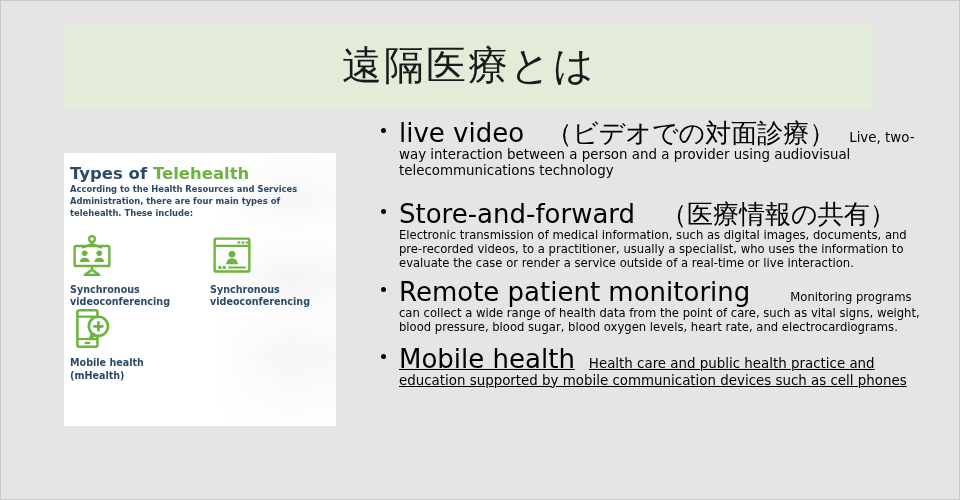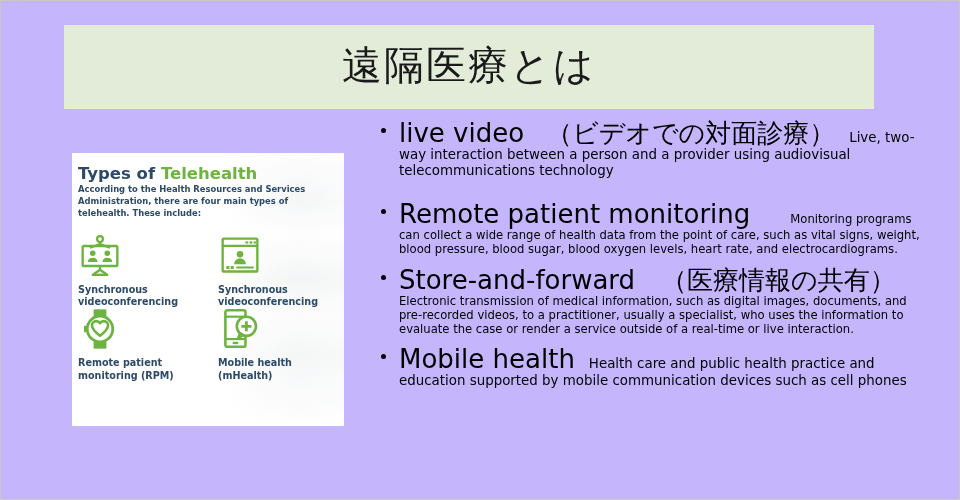--- a/index.html
+++ b/index.html
@@ -9,21 +9,21 @@
     height: 500px;
     background: #ffffff;
     font-family: "Liberation Sans", sans-serif;
     overflow: hidden;
   }
 
   .slide {
     position: relative;
     width: 960px;
     height: 500px;
-    background: #c4b5fd;
+    background: #e5e5e5;
     border: 1px solid #c8c8c8;
     overflow: hidden;
   }
 
   
   .title-banner {
     position: absolute;
     left: 63px;
     top: 24px;
     width: 810px;
@@ -39,21 +39,21 @@
     font-weight: 400;
     color: #1a1a1a;
     letter-spacing: 2px;
     line-height: 1;
     padding-bottom: 4px;
   }
 
   
   .infographic {
     position: absolute;
-    left: 71px;
+    left: 63px;
     top: 152px;
     width: 272px;
     height: 273px;
     background: #ffffff;
     overflow: hidden;
   }
   .info-photo-bg {
     position: absolute;
     right: 0;
     top: 0;
@@ -131,21 +131,21 @@
     position: absolute;
     left: 376px;
     top: 118px;
     width: 556px;
   }
   .bullet {
     position: relative;
     padding-left: 22px;
     margin-bottom: 14px;
   }
-  .bullet:last-child { margin-bottom: 0; }
+  .bullet:last-child { margin-bottom: 0; text-decoration: underline; }
   .bullet-dot {
     position: absolute;
     left: 4px;
     top: 9px;
     width: 5px;
     height: 5px;
     background: #000000;
     border-radius: 50%;
   }
   .bullet-body {
@@ -238,31 +238,20 @@
             <circle cx="24" cy="21" r="3.6" fill="#6cb33f"></circle>
             <path d="M17.5 32a6.5 6.5 0 0 1 13 0z" fill="#6cb33f"></path>
             <rect x="9" y="34" width="3.4" height="3.2" fill="#6cb33f"></rect>
             <rect x="13.8" y="34" width="3.4" height="3.2" fill="#6cb33f"></rect>
             <path d="M20 35.6 L39 35.6" stroke="#6cb33f" stroke-width="2.2"></path>
           </svg>
           <div class="icon-label">Synchronous
 videoconferencing</div>
         </div>
 
-        <div class="icon-cell">
-          <svg class="icon-art" viewBox="0 0 48 46">
-            <rect x="17" y="1.5" width="14" height="8" fill="#6cb33f"></rect>
-            <rect x="17" y="36.5" width="14" height="8" fill="#6cb33f"></rect>
-            <circle cx="24" cy="23" r="14" fill="none" stroke="#6cb33f" stroke-width="3"></circle>
-            <path d="M8 19.5 L8 26.5" stroke="#6cb33f" stroke-width="3"></path>
-            <path d="M24 30.5 c-6-4.6-8.8-7.6-8.8-11.2 0-2.8 2.1-4.9 4.7-4.9 1.7 0 3.3 0.9 4.1 2.3 0.8-1.4 2.4-2.3 4.1-2.3 2.6 0 4.7 2.1 4.7 4.9 0 3.6-2.8 6.6-8.8 11.2z" fill="none" stroke="#6cb33f" stroke-width="2.8" stroke-linejoin="round"></path>
-          </svg>
-          <div class="icon-label">Remote patient
-monitoring (RPM)</div>
-        </div>
 
         <div class="icon-cell">
           <svg class="icon-art" viewBox="0 0 48 46">
             <rect x="8" y="2.5" width="22" height="40" rx="2" fill="none" stroke="#6cb33f" stroke-width="2.8"></rect>
             <path d="M8 9.5 L30 9.5" stroke="#6cb33f" stroke-width="2.4"></path>
             <path d="M8 34 L30 34" stroke="#6cb33f" stroke-width="2.4"></path>
             <rect x="16" y="37" width="6" height="2.6" fill="#6cb33f"></rect>
             <circle cx="31" cy="20" r="10.5" fill="#ffffff" stroke="#6cb33f" stroke-width="2.8"></circle>
             <path d="M24 27.5 L22 33 L27.5 29.5 Z" fill="#ffffff" stroke="#6cb33f" stroke-width="2.6" stroke-linejoin="round"></path>
             <path d="M31 14.5 L31 25.5 M25.5 20 L36.5 20" stroke="#6cb33f" stroke-width="3"></path>
@@ -277,35 +266,35 @@
 
   <div class="bullets">
 
     <div class="bullet bullet-1">
       <span class="bullet-dot"></span>
       <div class="bullet-body">
         <span class="b-head">live video</span><span class="b-head-jp">（ビデオでの対面診療）</span><span class="gap-xs"></span><span class="b-desc">Live, two-way interaction between a person and a provider using audiovisual telecommunications technology</span>
       </div>
     </div>
 
-    <div class="bullet bullet-3">
-      <span class="bullet-dot"></span>
-      <div class="bullet-body">
-        <span class="b-head">Remote patient monitoring</span><span class="gap-sm"></span><span class="b-desc-sm">Monitoring programs can collect a wide range of health data from the point of care, such as vital signs, weight, blood pressure, blood sugar, blood oxygen levels, heart rate, and electrocardiograms.</span>
-      </div>
-    </div>
-
     <div class="bullet bullet-2">
       <span class="bullet-dot"></span>
       <div class="bullet-body">
         <span class="b-head">Store-and-forward</span><span class="b-head-jp">（医療情報の共有）</span><br>
         <span class="b-desc-sm">Electronic transmission of medical information, such as digital images, documents, and pre-recorded videos, to a practitioner, usually a specialist, who uses the information to evaluate the case or render a service outside of a real-time or live interaction.</span>
       </div>
     </div>
 
+    <div class="bullet bullet-3">
+      <span class="bullet-dot"></span>
+      <div class="bullet-body">
+        <span class="b-head">Remote patient monitoring</span><span class="gap-sm"></span><span class="b-desc-sm">Monitoring programs can collect a wide range of health data from the point of care, such as vital signs, weight, blood pressure, blood sugar, blood oxygen levels, heart rate, and electrocardiograms.</span>
+      </div>
+    </div>
+
     <div class="bullet bullet-4">
       <span class="bullet-dot"></span>
       <div class="bullet-body">
         <span class="b-head">Mobile health</span><span class="gap-xs"></span><span class="b-desc">Health care and public health practice and education supported by mobile communication devices such as cell phones</span>
       </div>
     </div>
 
   </div>
 
 </div>

